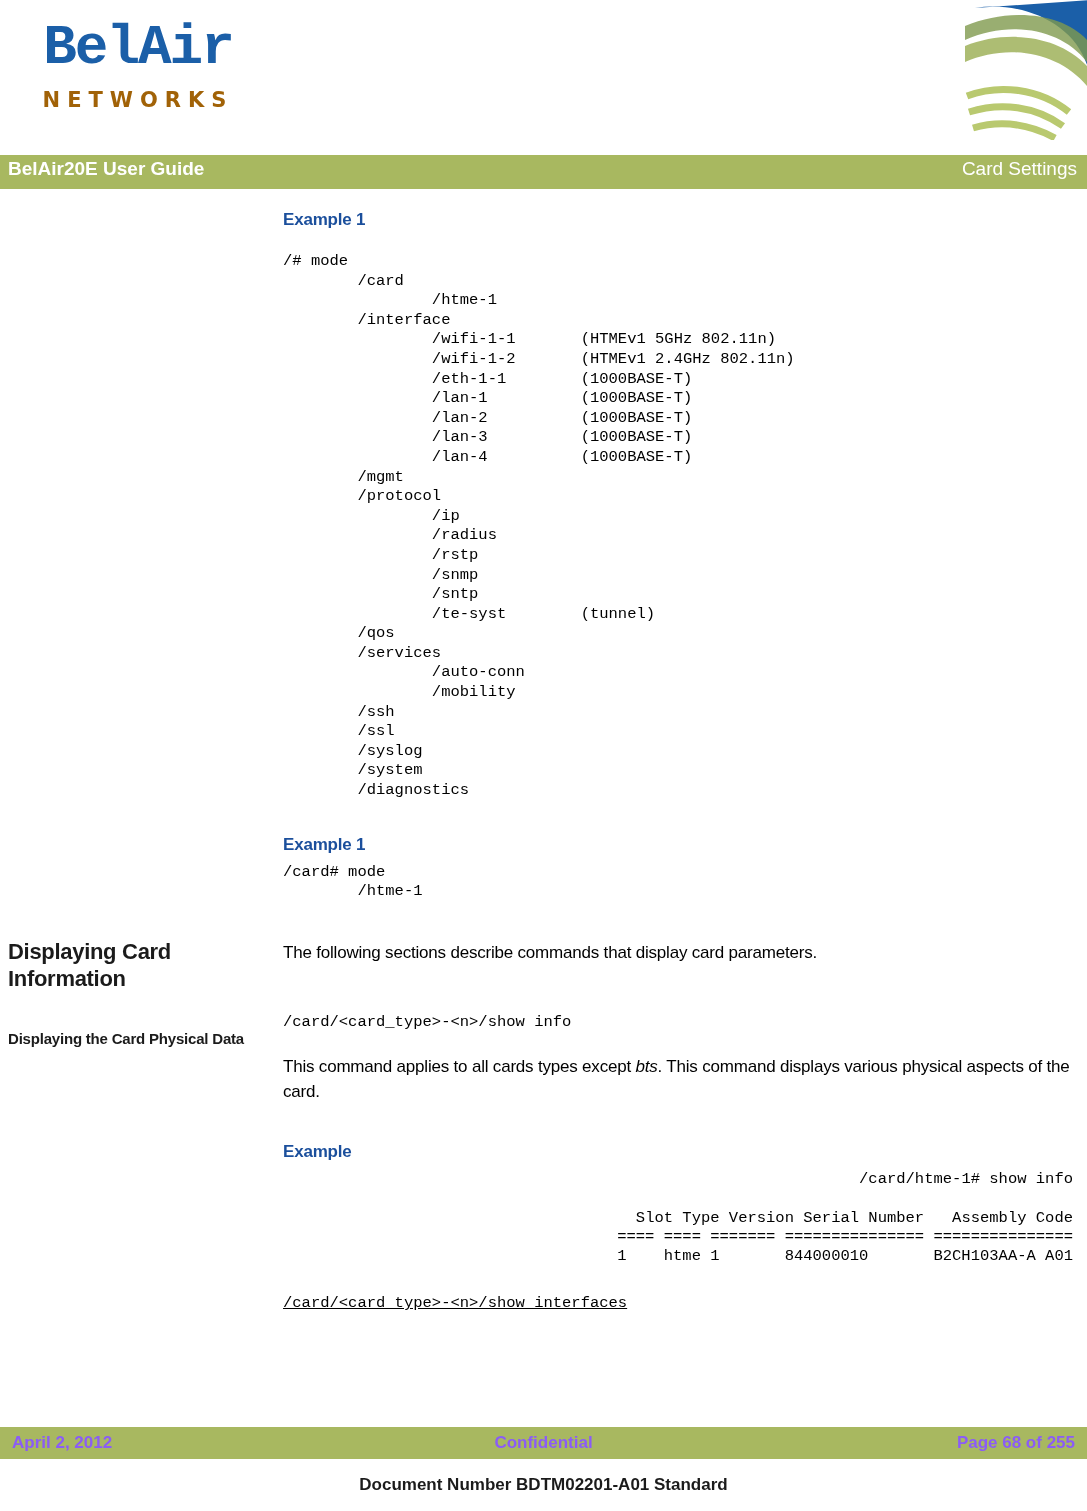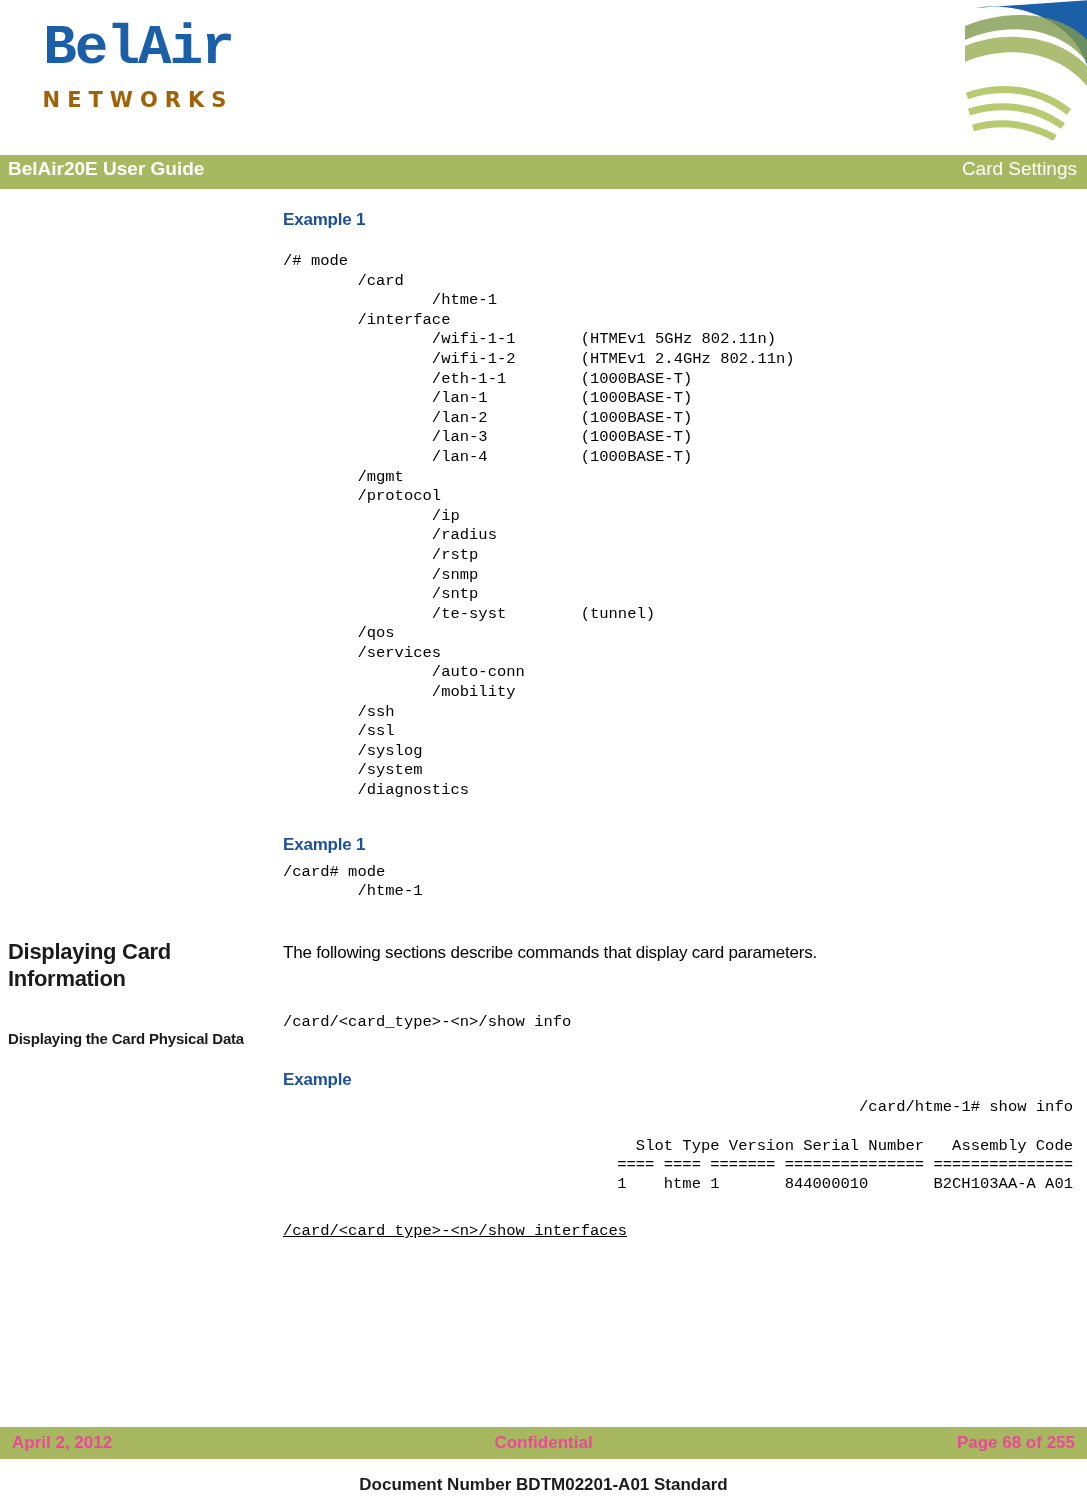--- a/index.html
+++ b/index.html
@@ -148,21 +148,21 @@
   .footer-row {
     position: absolute;
     left: 0;
     bottom: 55px;
     width: 1087px;
     height: 26px;
     display: flex;
     align-items: center;
     font-size: 17px;
     font-weight: bold;
-    color: #ec4899;
+    color: #8b5cf6;
   }
   .footer-left { margin-left: 12px; }
   .footer-center { position: absolute; left: 0; width: 1087px; text-align: center; }
   .footer-right { position: absolute; right: 12px; }
   .footer-doc {
     position: absolute;
     left: 0;
     bottom: 16px;
     width: 1087px;
     text-align: center;
@@ -243,20 +243,23 @@
         /diagnostics</pre>
 
     <div class="h-blue" style="margin-top:34px;">Example 1</div>
     <pre class="code" style="margin-top:8px;">/card# mode
         /htme-1</pre>
 
     <div class="para" style="margin-top:38px;">The following sections describe commands that display card parameters.</div>
 
     <pre class="code" style="margin-top:48px;">/card/&lt;card_type&gt;-&lt;n&gt;/show info</pre>
 
+    <div class="para" style="margin-top:22px;">
+      <span>This command applies to all cards types except </span><i>bts</i><span>. This command displays various physical aspects of the card.</span>
+    </div>
 
     <div class="h-blue" style="margin-top:38px;">Example</div>
     <pre class="code tight" style="margin-top:8px;">/card/htme-1# show info
 
 Slot Type Version Serial Number   Assembly Code
 ==== ==== ======= =============== ===============
 1    htme 1       844000010       B2CH103AA-A A01</pre>
 
     <pre class="code" style="margin-top:28px;text-decoration:underline;">/card/&lt;card_type&gt;-&lt;n&gt;/show interfaces</pre>
   </div>

